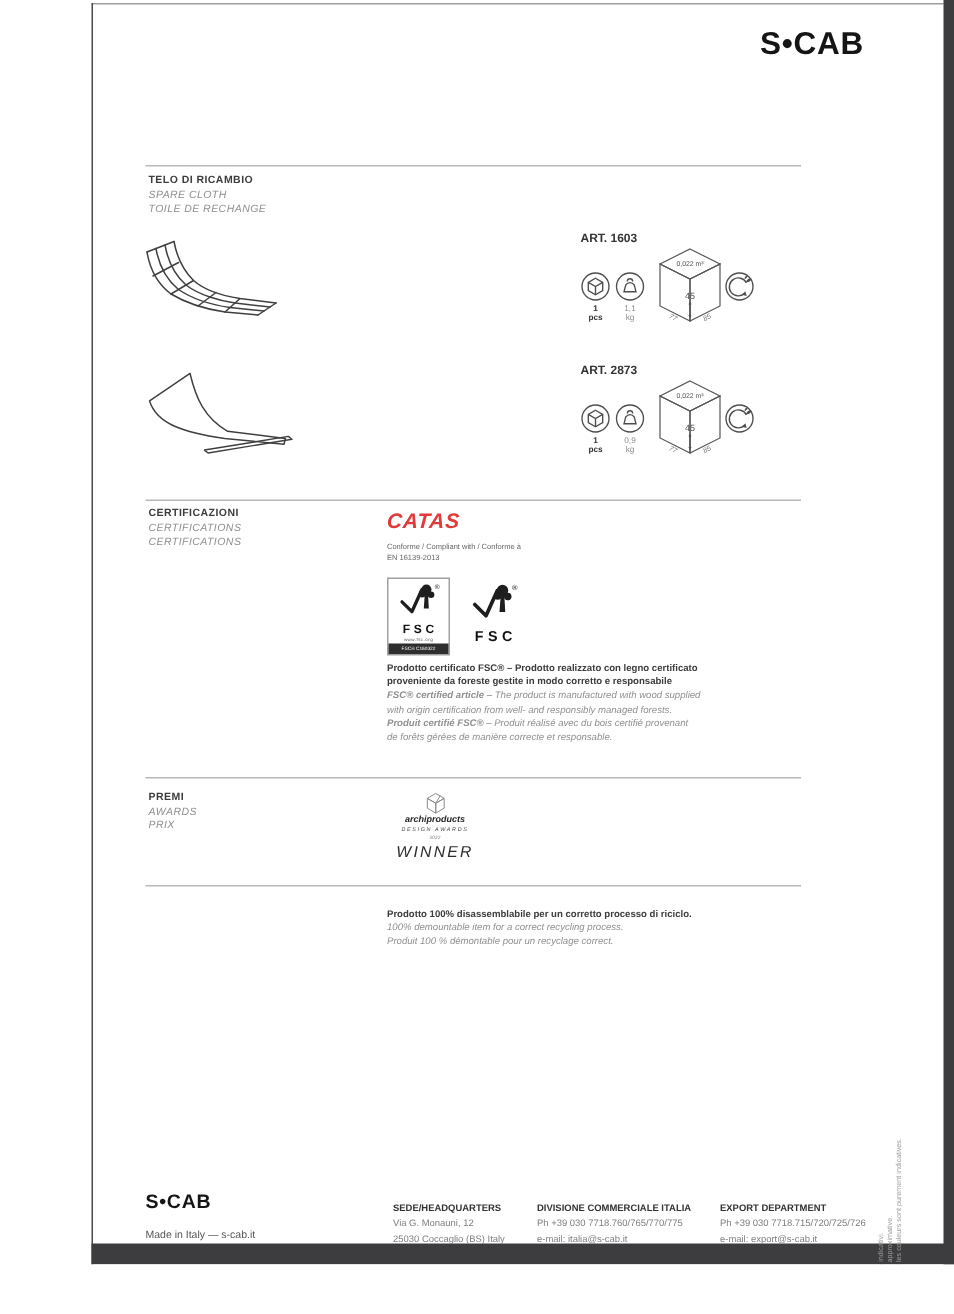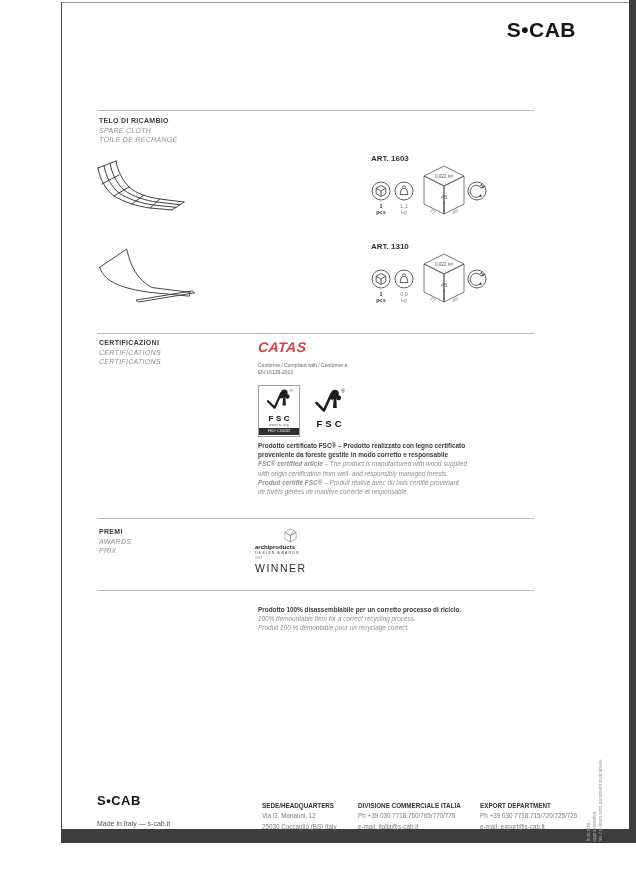--- a/index.html
+++ b/index.html
@@ -14,21 +14,21 @@
   
   .logo{position:absolute;top:18px;right:60px;font-size:21px;font-weight:bold;letter-spacing:.5px;color:#151515;}
   
   .sec{position:absolute;left:99px;font-size:7px;line-height:9.5px;letter-spacing:.3px;}
   .sec .t{font-weight:bold;color:#3c3c3c;}
   .sec .i{font-style:italic;color:#8f8f8f;}
   
   .draw{position:absolute;}
   .draw path,.draw polyline,.draw line,.draw polygon{fill:none;stroke:#3f3f3f;stroke-width:1;stroke-linejoin:round;stroke-linecap:round;}
   
-  .prod{position:absolute;left:368px;width:152px;height:88px;}
+  .prod{position:absolute;left:384px;width:152px;height:88px;}
   .art{position:absolute;left:3px;top:0;font-size:8px;font-weight:bold;color:#333;}
   .icn{position:absolute;width:20px;height:20px;}
   .icn circle,.icn polygon,.icn line,.icn path,.icn polyline{fill:none;stroke:#4d4d4d;stroke-width:.9;}
   .icn .solid{fill:#4d4d4d;stroke:none;}
   .pack-cube{position:absolute;left:53px;top:11px;width:46px;height:54px;}
   .pack-cube polygon,.pack-cube line{fill:none;stroke:#555;stroke-width:.8;}
   .pack-cube .ah{fill:#555;stroke:none;}
   .ct{fill:#555;text-anchor:middle;}
   .ct.small{font-size:4.6px;}
   .ct.mid{font-size:6px;}
@@ -49,21 +49,21 @@
   .fsc-word{font-size:8px;font-weight:bold;letter-spacing:2.5px;padding-left:2.5px;color:#111;}
   .fsc-url{font-size:3px;letter-spacing:.3px;color:#555;}
   .fsc-band{margin-top:1px;background:#2e2e2e;color:#fff;font-size:3.2px;line-height:7px;height:7px;}
   .fsc-word2{font-size:9.5px;font-weight:bold;letter-spacing:3px;padding-left:3px;color:#111;margin-top:1px;}
   
   .para{position:absolute;left:258px;font-size:6.4px;line-height:9.2px;}
   .pb{font-weight:bold;color:#3c3c3c;}
   .pi{font-style:italic;color:#8f8f8f;}
   .pbi{font-style:italic;font-weight:bold;color:#8f8f8f;}
   
-  .badge{position:absolute;left:255px;top:528px;width:70px;}
+  .badge{position:absolute;left:255px;top:528px;width:70px;text-align:center;font-style:italic;}
   .badge svg{display:block;margin:0 auto;}
   .badge .cube polygon,.badge .cube line{fill:none;stroke:#8a8a8a;stroke-width:.7;}
   .ap-name{font-size:6px;font-weight:bold;color:#222;margin-top:1px;}
   .ap-line{font-size:3.6px;letter-spacing:1.1px;color:#444;margin-top:1px;}
   .ap-year{font-size:3.2px;color:#888;margin-top:1px;}
   .ap-winner{font-size:10.5px;letter-spacing:1.5px;color:#2c2c2c;margin-top:2px;}
   
   .vnote{position:absolute;right:33px;bottom:84px;transform:rotate(-90deg);transform-origin:100% 100%;
          color:#9b9b9b;font-size:4.8px;line-height:5.9px;white-space:nowrap;text-align:left;}
   
@@ -147,21 +147,21 @@
       <div>1</div>
       <div>pcs</div>
     </div>
     <div class="num num2">
       <div>1,1</div>
       <div>kg</div>
     </div>
   </div>
 
   <div class="prod" style="top:242px">
-    <div class="art">ART. 1310</div>
+    <div class="art">ART. 2873</div>
     <svg class="icn" style="left:3px;top:27px" viewBox="0 0 20 20">
       <circle cx="10" cy="10" r="9"></circle>
       <polygon points="10,4.5 14.8,7.2 14.8,12.8 10,15.5 5.2,12.8 5.2,7.2"></polygon>
       <polyline points="5.2,7.2 10,10 14.8,7.2"></polyline>
       <line x1="10" y1="10" x2="10" y2="15.5"></line>
     </svg>
     <svg class="icn" style="left:26px;top:27px" viewBox="0 0 20 20">
       <circle cx="10" cy="10" r="9"></circle>
       <path d="M8.2,6.6 a1.8,1.8 0 0 1 3.6,0"></path>
       <path d="M6,13.5 h8 l-1.2,-4.6 a3.4,3.4 0 0 0 -5.6,0 Z"></path>

